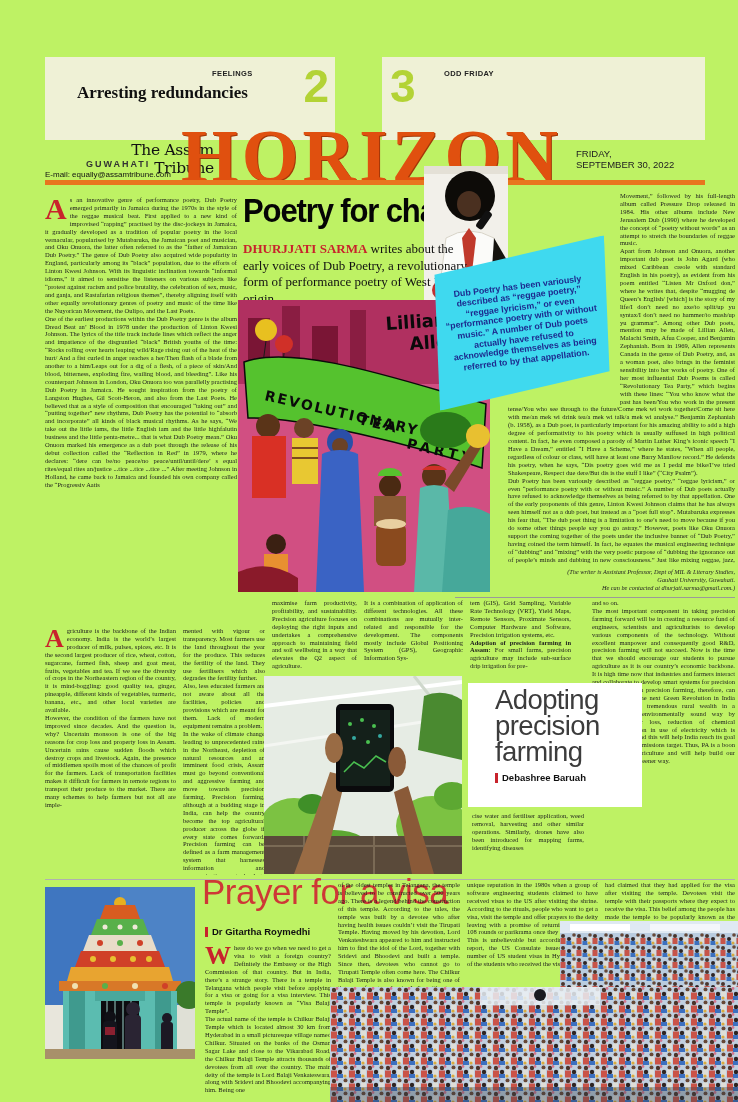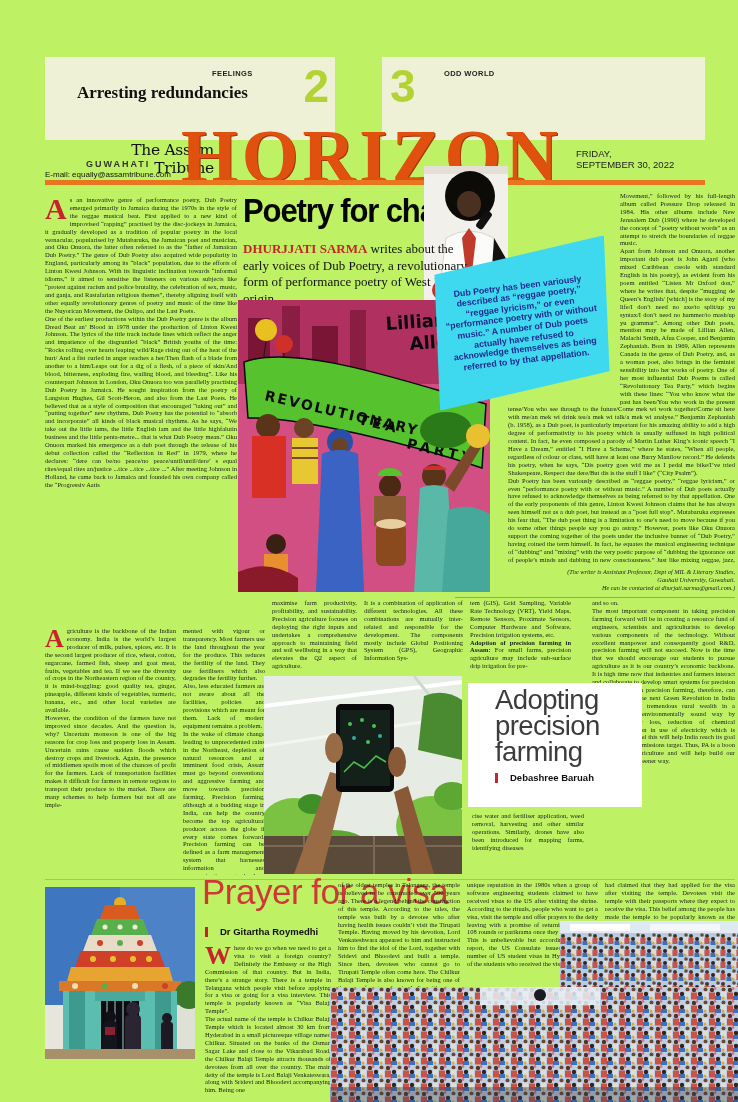--- a/index.html
+++ b/index.html
@@ -47,42 +47,42 @@
            transform:rotate(-7deg);display:flex;align-items:center;justify-content:center;
            padding:20px 14px;box-sizing:border-box;z-index:6;}
   .callout p{margin:0;font-family:"Liberation Sans",sans-serif;font-weight:800;font-size:8.8px;
              line-height:10.6px;color:#1d2b8f;text-align:center;}
   .spacer-callout{float:left;width:106px;height:148px;margin:56px 6px 4px 0;}
 
   
   .farm-hl-box{background:#fff;box-sizing:border-box;padding:4px 27px;z-index:5;margin-left:21px;}
   .farm-hl{font-family:"Liberation Sans",sans-serif;font-weight:400;font-size:27.5px;
            line-height:26px;letter-spacing:-.6px;color:#3c3c3c;}
-  .byline{display:flex;align-items:center;gap:12px;margin-top:7px;}
+  .byline{display:flex;align-items:center;gap:4px;margin-top:7px;}
   .byline-bar{width:3px;height:10px;background:#c8232c;}
   .byline-name{font-family:"Liberation Sans",sans-serif;font-weight:bold;font-size:9.5px;color:#101010;}
   .bold-lead{font-weight:bold;}
 
   
   .visa-hl{font-family:"Liberation Sans",sans-serif;font-weight:400;font-size:35px;
            color:#ce3836;letter-spacing:-.5px;white-space:nowrap;}
 </style>
 </head>
 <body>
 
 <div id="page">
 
   <div class="abs teaser" style="left:45px;top:57px;width:290px;height:83px;">
     <div class="abs teaser-label" style="left:167px;top:12px;">FEELINGS</div>
     <div class="abs teaser-title" style="left:32px;top:26px;">Arresting redundancies</div>
     <div class="abs pagenum" style="right:6px;top:6px;">2</div>
   </div>
   <div class="abs teaser" style="left:382px;top:57px;width:323px;height:83px;">
     <div class="abs pagenum" style="left:8px;top:6px;">3</div>
-    <div class="abs teaser-label" style="left:62px;top:12px;">ODD WORLD</div>
+    <div class="abs teaser-label" style="left:62px;top:12px;">ODD FRIDAY</div>
   </div>
 
   <div class="abs paper-name" style="left:86px;top:141px;width:128px;">The Assam Tribune</div>
   <div class="abs paper-city" style="left:86px;top:159px;width:128px;">GUWAHATI</div>
   <div class="abs horizon" style="left:181px;top:120px;">HORIZON</div>
   <div class="abs date-line" style="left:576px;top:148px;">FRIDAY,</div>
   <div class="abs date-line" style="left:576px;top:159px;">SEPTEMBER 30, 2022</div>
   <div class="abs email" style="left:45px;top:170px;">E-mail: equally@assamtribune.com</div>
   <div class="abs orange-bar" style="left:45px;top:180px;width:660px;height:5px;"></div>
 

